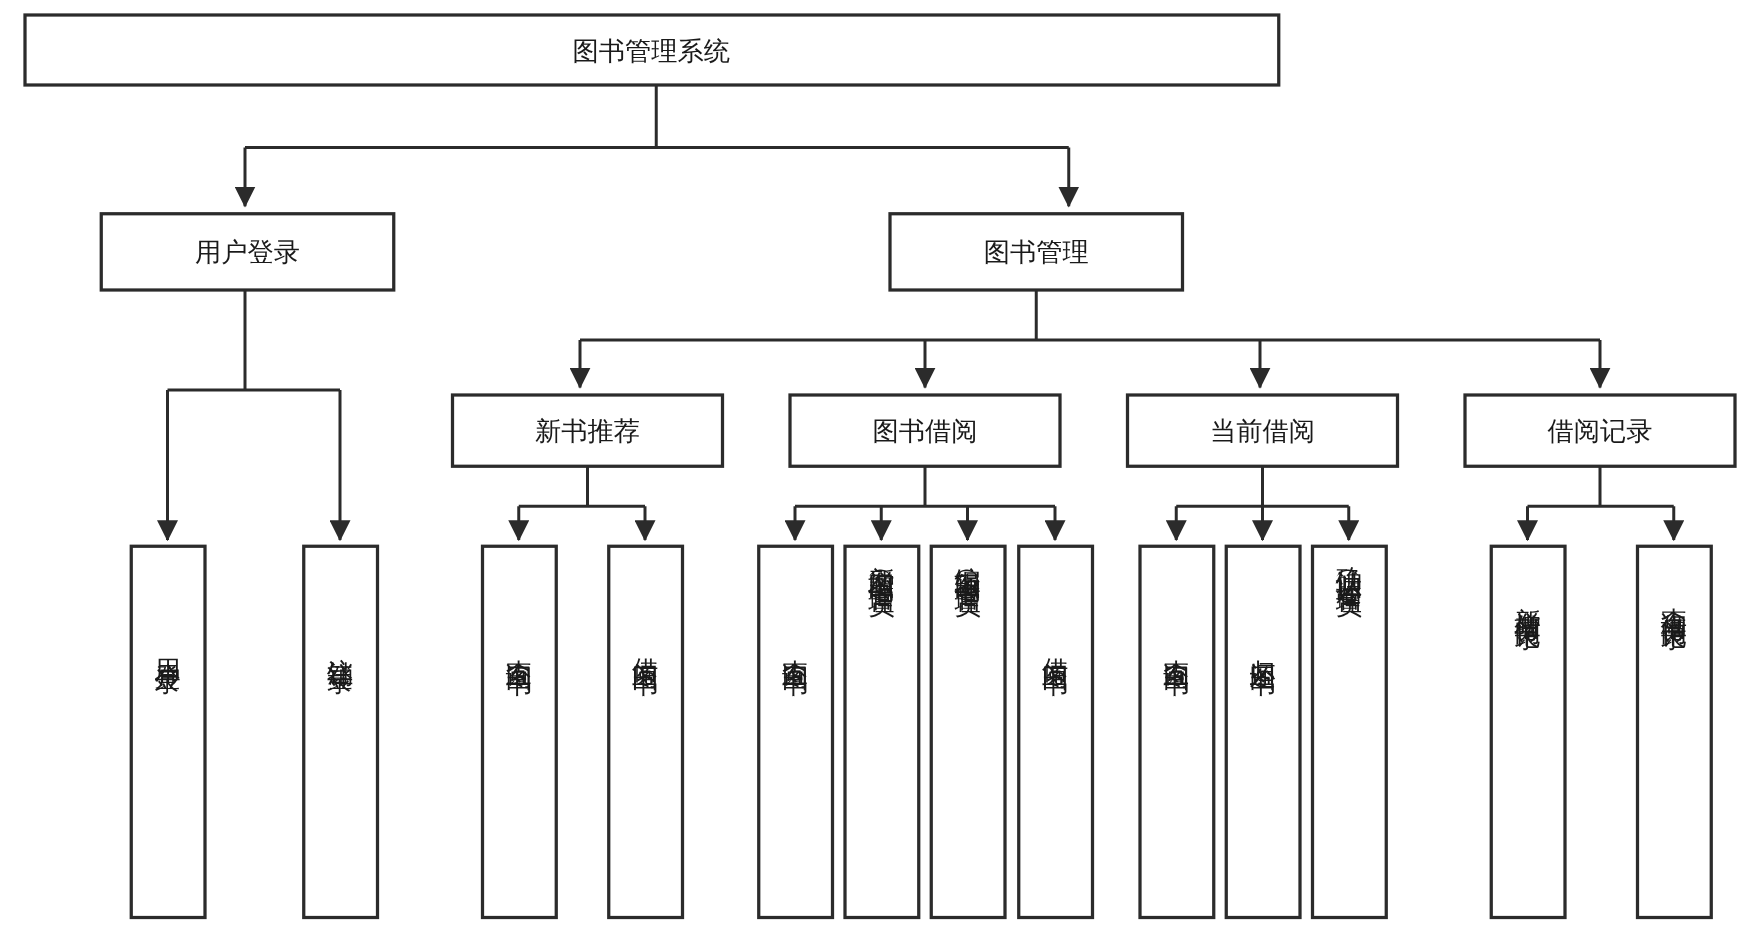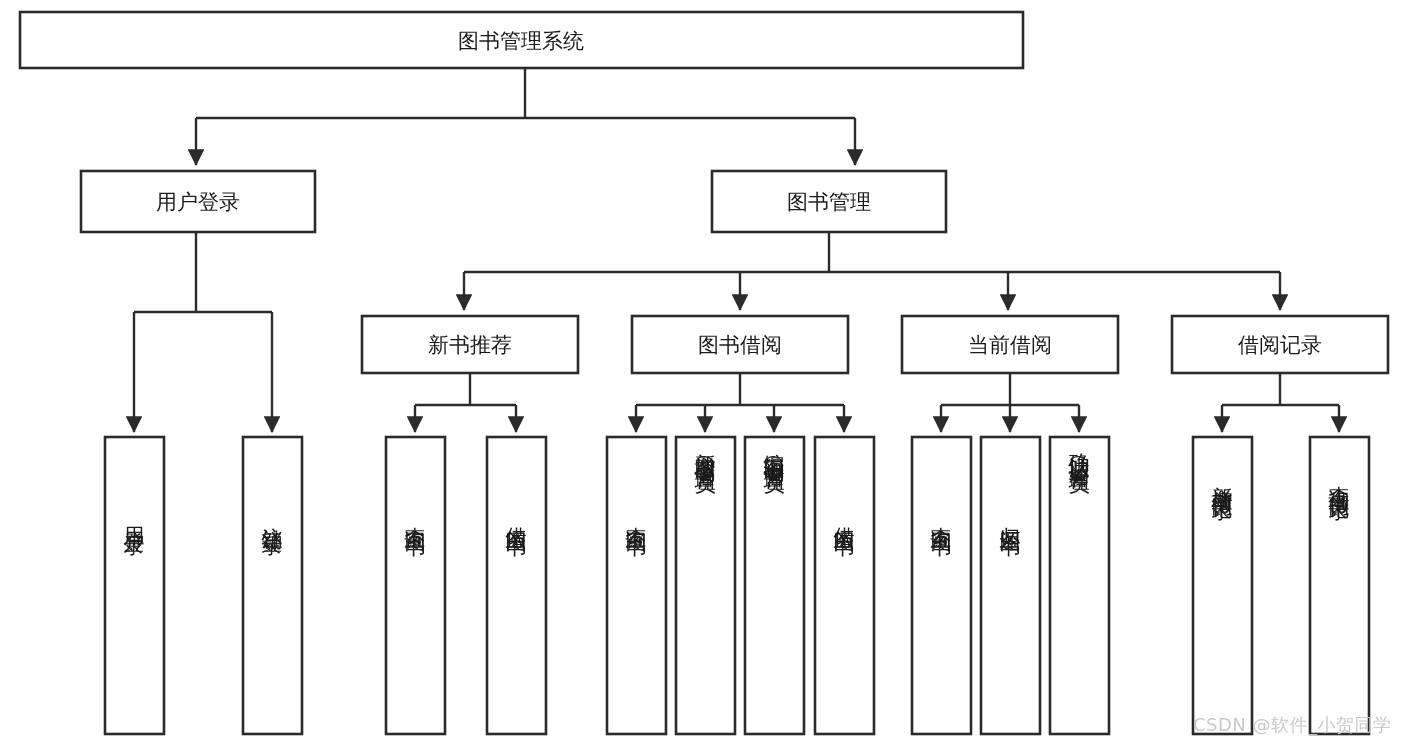--- a/index.html
+++ b/index.html
@@ -213,15 +213,14 @@
     <g>
       <rect class="box-rect" x="1193" y="437" width="59" height="297"></rect>
       <text class="leaf-label-v" x="1222" y="478">新增借阅记录</text>
     </g>
     <g>
       <rect class="box-rect" x="1310" y="437" width="59" height="297"></rect>
       <text class="leaf-label-v" x="1339" y="478">查询借阅记录</text>
     </g>
   </svg>
 
-  <div class="watermark-text" style="left:1193px; top:713px;">CSDN @软件_小贺同学</div>
 
 </div>
 
 </body></html>

